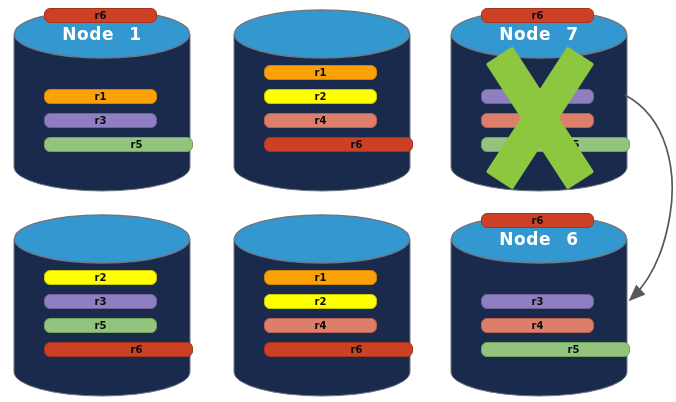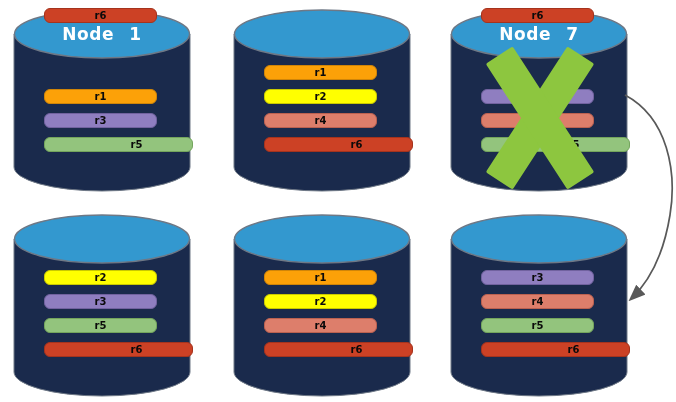--- a/index.html
+++ b/index.html
@@ -143,20 +143,21 @@
     <div class="replica" style="background-color: rgb(204, 65, 37); border-color: rgb(165, 51, 29);">
         <span>r6</span>
       </div>
   </div>
 
   <div class="node" style="left:450px;top:213px;">
     <svg class="cyl" width="178" height="185" viewBox="0 0 178 185">
       <path class="cyl-body" d="M1,26 H177 V159 A88,24 0 0 1 1,159 Z"></path>
       <ellipse class="cyl-top" cx="89" cy="26" rx="87.5" ry="24"></ellipse>
     </svg>
+    <div class="node-title">Node 6</div>
     <div class="replica" style="background-color: rgb(143, 126, 192); border-color: rgb(113, 98, 159);">
         <span>r3</span>
       </div>
     <div class="replica" style="background-color: rgb(221, 126, 107); border-color: rgb(187, 97, 80);">
         <span>r4</span>
       </div>
     <div class="replica" style="background-color: rgb(147, 196, 125); border-color: rgb(116, 165, 93);">
         <span>r5</span>
       </div>
     <div class="replica" style="background-color: rgb(204, 65, 37); border-color: rgb(165, 51, 29);">

